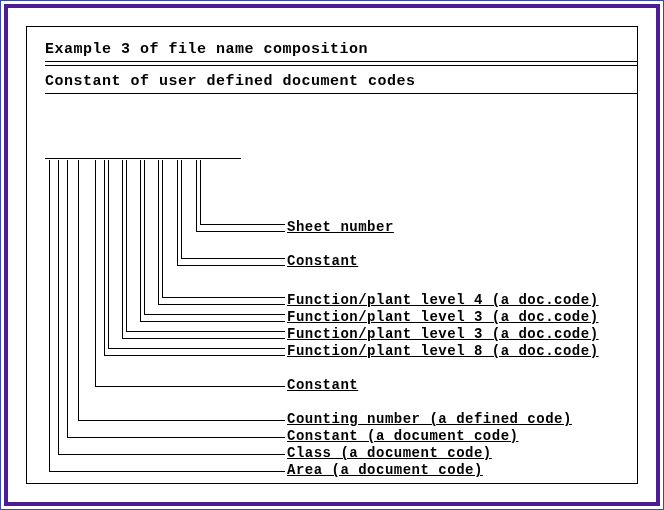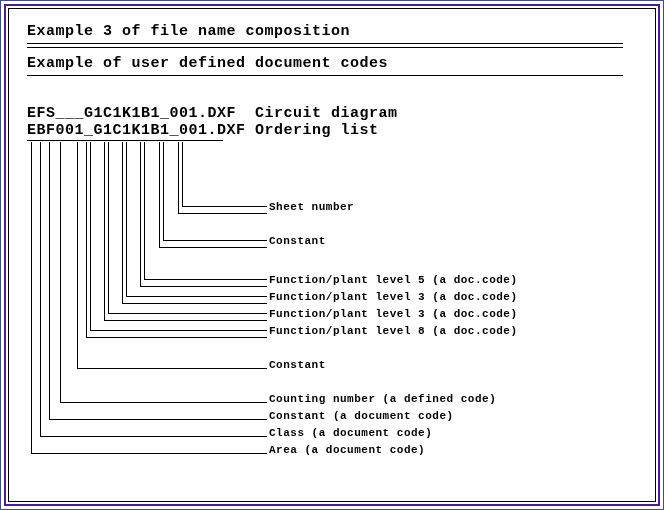--- a/index.html
+++ b/index.html
@@ -13,22 +13,22 @@
     box-sizing: border-box;
     width: 664px;
     height: 510px;
     border: 1px solid #3a4aa0;
     padding: 3px;
   }
   .mid-frame {
     box-sizing: border-box;
     width: 100%;
     height: 100%;
-    border: 2px solid #4c1d95;
-    padding: 2px;
+    border: 4px solid #4c1d95;
+    padding: 18px;
   }
   .inner-frame {
     box-sizing: border-box;
     width: 100%;
     height: 100%;
     border: 1px solid #000;
     position: relative;
     font-family: "Courier New", Courier, monospace;
     font-weight: bold;
     color: #000;
@@ -89,61 +89,60 @@
     height: 0;
     border-top: 1.5px solid #000;
   }
   
   .v { position: absolute; width: 0; border-left: 1.5px solid #000; }
   .v2 { position: absolute; width: 0; border-left: 1px solid #000; }
   .h { position: absolute; height: 0; border-top: 1.5px solid #000; }
   .h2 { position: absolute; height: 0; border-top: 1px solid #000; }
   .lbl {
     position: absolute;
-    font-size: 11px;
+    font-size: 14px;
     letter-spacing: 0.5px;
     white-space: nowrap;
+    text-decoration: underline;
   }
 </style>
 </head>
 <body>
 
 <div class="outer-frame">
 <div class="mid-frame">
 <div class="inner-frame">
 
   <div class="title">Example 3 of file name composition</div>
   <div class="title-rule-1"></div>
   <div class="title-rule-2"></div>
 
-  <div class="subtitle">Example of user defined document codes</div>
+  <div class="subtitle">Constant of user defined document codes</div>
   <div class="subtitle-rule"></div>
 
-  <div class="examples"><span>EFS___G1C1K1B1_001.DXF</span>  <span>Circuit diagram</span>
-<span>EBF001_G1C1K1B1_001.DXF</span> <span>Ordering list</span></div>
   <div class="examples-rule"></div>
 
   <div class="v" style="left:169px; top:133px; height:71px;"></div>
   <div class="h" style="left:169px; top:204px; width:89px;"></div>
 
   <div class="v2" style="left:173px; top:133px; height:64px;"></div>
   <div class="h2" style="left:173px; top:197px; width:85px;"></div>
   <div class="lbl" style="left:260px; top:192px;">Sheet number</div>
 
   <div class="v" style="left:150px; top:133px; height:105px;"></div>
   <div class="h" style="left:150px; top:238px; width:108px;"></div>
   <div class="v2" style="left:154px; top:133px; height:98px;"></div>
   <div class="h2" style="left:154px; top:231px; width:104px;"></div>
   <div class="lbl" style="left:260px; top:226px;">Constant</div>
 
   <div class="v" style="left:131px; top:133px; height:144px;"></div>
   <div class="h" style="left:131px; top:277px; width:127px;"></div>
   <div class="v2" style="left:135px; top:133px; height:137px;"></div>
   <div class="h2" style="left:135px; top:270px; width:123px;"></div>
-  <div class="lbl" style="left:260px; top:265px;">Function/plant level 5 (a doc.code)</div>
+  <div class="lbl" style="left:260px; top:265px;">Function/plant level 4 (a doc.code)</div>
 
   <div class="v" style="left:113px; top:133px; height:161px;"></div>
   <div class="h" style="left:113px; top:294px; width:145px;"></div>
   <div class="v2" style="left:117px; top:133px; height:154px;"></div>
   <div class="h2" style="left:117px; top:287px; width:141px;"></div>
   <div class="lbl" style="left:260px; top:282px;">Function/plant level 3 (a doc.code)</div>
 
   <div class="v" style="left:95px; top:133px; height:178px;"></div>
   <div class="h" style="left:95px; top:311px; width:163px;"></div>
   <div class="v2" style="left:99px; top:133px; height:171px;"></div>

